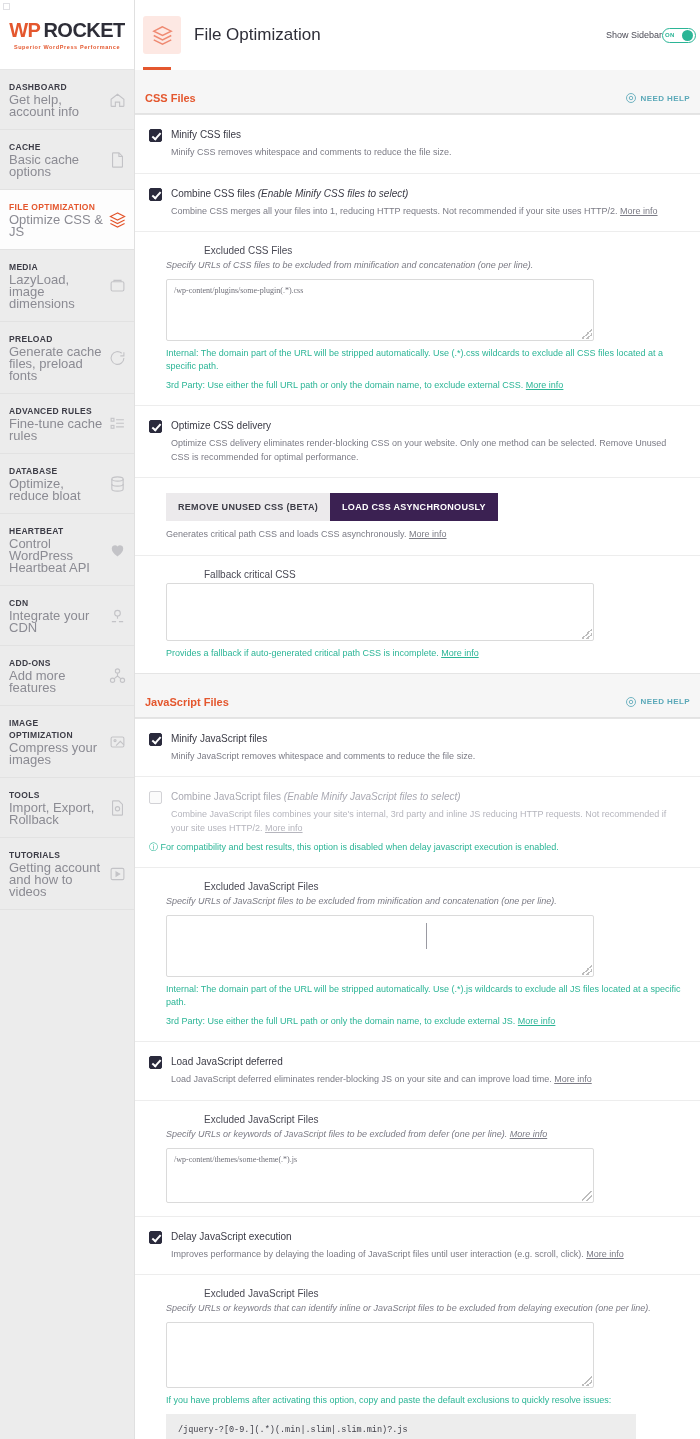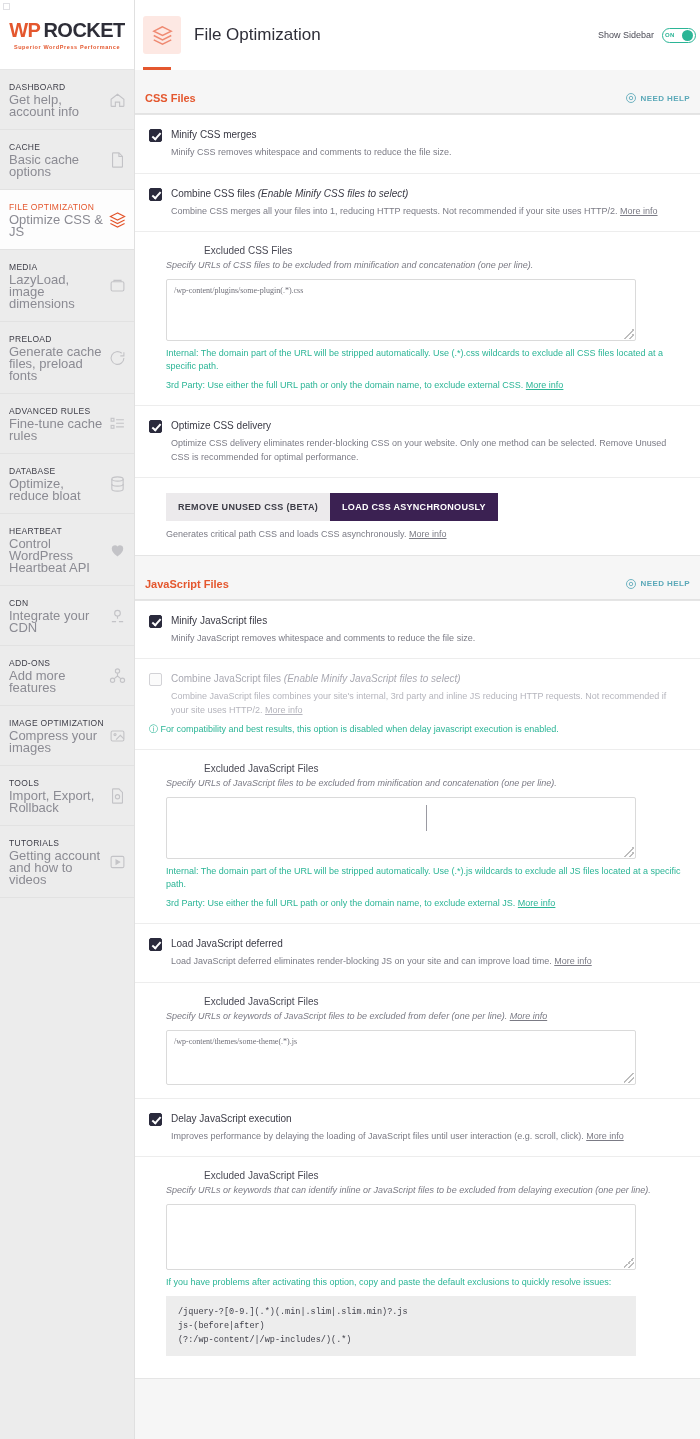--- a/index.html
+++ b/index.html
@@ -32,21 +32,21 @@
   .nav-item {
     position: relative;
     padding: 11px 30px 11px 9px;
     background: #ececec;
     border-bottom: 1px solid #e2e2e2;
     cursor: pointer;
     min-height: 48px;
   }
   .nav-item.active { background: #fdfdfd; }
   .nav-title {
-    font-size: 8.5px; font-weight: normal; color: #3d3d47;
+    font-size: 8.5px; font-weight: bold; color: #3d3d47;
     letter-spacing: 0.3px; text-transform: uppercase;
     line-height: 12px;
   }
   .nav-item.active .nav-title { color: #e4572e; }
   .nav-desc {
     font-size: 13px; color: #8b8b93; line-height: 12px; margin-top: 1px;
   }
   .nav-icon {
     position: absolute; right: 8px; top: 50%; transform: translateY(-50%);
     width: 17px; height: 17px; opacity: .42;
@@ -60,21 +60,21 @@
     height: 70px; background: #ffffff;
     display: flex; align-items: center; padding: 0 0 0 8px;
     position: relative;
   }
   .page-icon {
     width: 38px; height: 38px; background: #fde8e3; border-radius: 3px;
     display:flex; align-items:center; justify-content:center; margin-right: 13px;
   }
   .page-icon svg { width: 21px; height: 21px; }
   .page-title { font-size: 17px; color: #2e2e38; font-weight: normal; }
-  .topbar-right { margin-left: auto; display:flex; align-items:center; gap:8px; padding-right: 4px;}
+  .topbar-right { margin-left: auto; display:flex; align-items:center; padding-right: 4px;}
   .show-sidebar-label { font-size: 9px; color: #4a4a55; }
   .toggle {
     width: 34px; height: 15px; border-radius: 10px;
     border: 1px solid #2bb596; background: #ffffff;
     display:flex; align-items:center; justify-content: space-between;
     padding: 0 2px; cursor: pointer;
   }
   .toggle-txt { font-size: 6px; color: #2bb596; font-weight: bold; letter-spacing:.3px; }
   .toggle-knob { width: 11px; height: 11px; border-radius: 50%; background: #2bb596; }
   .title-underline {
@@ -131,21 +131,21 @@
   .notice .ico { font-size:9px; }
 
   .field-label { font-size: 10px; color: #4a4a55; margin-bottom: 3px; padding-left: 38px; }
   .field-desc { font-size: 9px; color: #7b7b85; margin-bottom: 7px; line-height:13px;font-style:italic;}
   .ta {
     width: 100%; border: 1px solid #dadada; background: #fff;
     border-radius: 2px; padding: 6px 7px;
     font-family: "Liberation Serif", serif; font-size: 8px; color: #6f6f78;
     resize: none; display:block; position: relative;
   }
-  .ta-wrap { position: relative; width: 470px; max-width:100%; }
+  .ta-wrap { position: relative; width: 428px; max-width:100%; }
   .ta-wrap::after {
     content:""; position:absolute; right:2px; bottom:2px; width:10px; height:10px;
     background:
       linear-gradient(135deg, transparent 45%, #bdbdbd 45%, #bdbdbd 55%, transparent 55%),
       linear-gradient(135deg, transparent 70%, #bdbdbd 70%, #bdbdbd 80%, transparent 80%);
     pointer-events:none;
   }
   .ta.h80 { height: 62px; }
   .ta.h70 { height: 55px; }
   .ta.h58 { height: 58px; }
@@ -364,21 +364,21 @@
             </svg>
           <span class="need-help-txt">NEED HELP</span>
         </span>
       </div>
 
       <div class="panel">
 
         <div class="row">
           <div class="chk-line">
             <span class="chk on"></span>
-            <span class="opt-label">Minify CSS merges</span>
+            <span class="opt-label">Minify CSS files</span>
           </div>
           <div class="opt-desc">Minify CSS removes whitespace and comments to reduce the file size.</div>
         </div>
 
         <div class="row">
           <div class="chk-line">
             <span class="chk on"></span>
             <span class="opt-label"><span>Combine CSS files </span><em>(Enable Minify CSS files to select)</em></span>
           </div>
           <div class="opt-desc"><span>Combine CSS merges all your files into 1, reducing HTTP requests. Not recommended if your site uses HTTP/2. </span><a class="moreinfo" href="#">More info</a></div>
@@ -403,20 +403,27 @@
         </div>
 
         <div class="row sub">
           <div class="btn-group">
             <button class="btn-opt inactive">REMOVE UNUSED CSS (BETA)</button>
             <button class="btn-opt active">LOAD CSS ASYNCHRONOUSLY</button>
           </div>
           <div class="opt-desc" style="margin-left:0;"><span>Generates critical path CSS and loads CSS asynchronously. </span><a class="moreinfo" href="#">More info</a></div>
         </div>
 
+        <div class="row sub">
+          <div class="field-label">Fallback critical CSS</div>
+          <div class="ta-wrap">
+            <textarea class="ta h58" style=""></textarea>
+          </div>
+          <div class="hint-green"><span>Provides a fallback if auto-generated critical path CSS is incomplete. </span><a href="#">More info</a></div>
+        </div>
 
       </div>
 
       <div class="section-head">
         <span class="section-title">JavaScript Files</span>
         <span class="need-help">
           <svg viewBox="0 0 24 24" fill="none" stroke="#5aa8b8" stroke-width="1.7">
               <circle cx="12" cy="12" r="9"></circle>
               <circle cx="12" cy="12" r="3.5"></circle>
             </svg>

